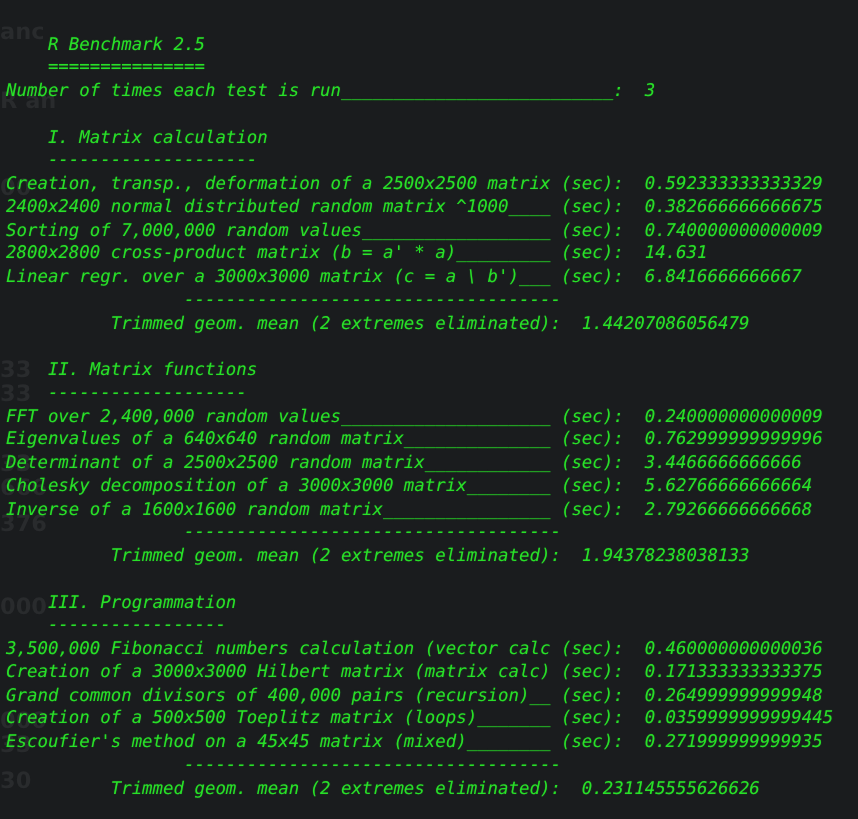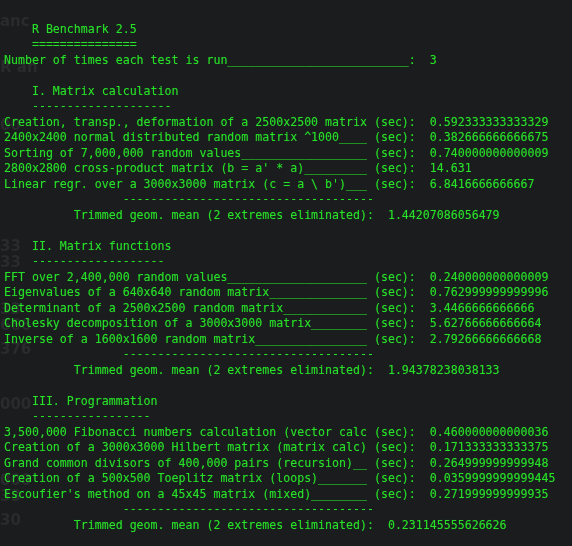--- a/index.html
+++ b/index.html
@@ -47,20 +47,21 @@
     color: #28e028;
     text-shadow: 0 0 1px rgba(40,224,40,0.35);
     font-family: "DejaVu Sans Mono", "Liberation Mono", monospace;
     font-size: 11.6px;
     line-height: 15.5px;
   }
   .ln {
     display: block;
     height: 15.5px;
     white-space: pre;
+    font-style: italic;
   }
   .blank { display: block; height: 15.5px; }
 </style>
 </head>
 <body>
 
 <div id="terminal">
 
   <div id="ghost-layer"><span class="ghost" style="left: 0px; top: 14px; font-size: 15px; color: rgb(41, 43, 45);">anc</span><span class="ghost" style="left: 0px; top: 60px; font-size: 15px; color: rgb(41, 43, 45);">R an</span><span class="ghost" style="left: 0px; top: 118px; font-size: 15px; color: rgb(41, 43, 45);">00</span><span class="ghost" style="left: 0px; top: 239px; font-size: 15px; color: rgb(41, 43, 45);">33</span><span class="ghost" style="left: 0px; top: 255px; font-size: 15px; color: rgb(41, 43, 45);">33</span><span class="ghost" style="left: 0px; top: 302px; font-size: 15px; color: rgb(41, 43, 45);">33</span><span class="ghost" style="left: 0px; top: 318px; font-size: 15px; color: rgb(41, 43, 45);">666</span><span class="ghost" style="left: 0px; top: 342px; font-size: 15px; color: rgb(41, 43, 45);">376</span><span class="ghost" style="left: 0px; top: 397px; font-size: 15px; color: rgb(41, 43, 45);">000</span><span class="ghost" style="left: 0px; top: 473px; font-size: 15px; color: rgb(41, 43, 45);">000</span><span class="ghost" style="left: 0px; top: 489px; font-size: 15px; color: rgb(41, 43, 45);">33</span><span class="ghost" style="left: 0px; top: 513px; font-size: 15px; color: rgb(41, 43, 45);">30</span></div>
 

